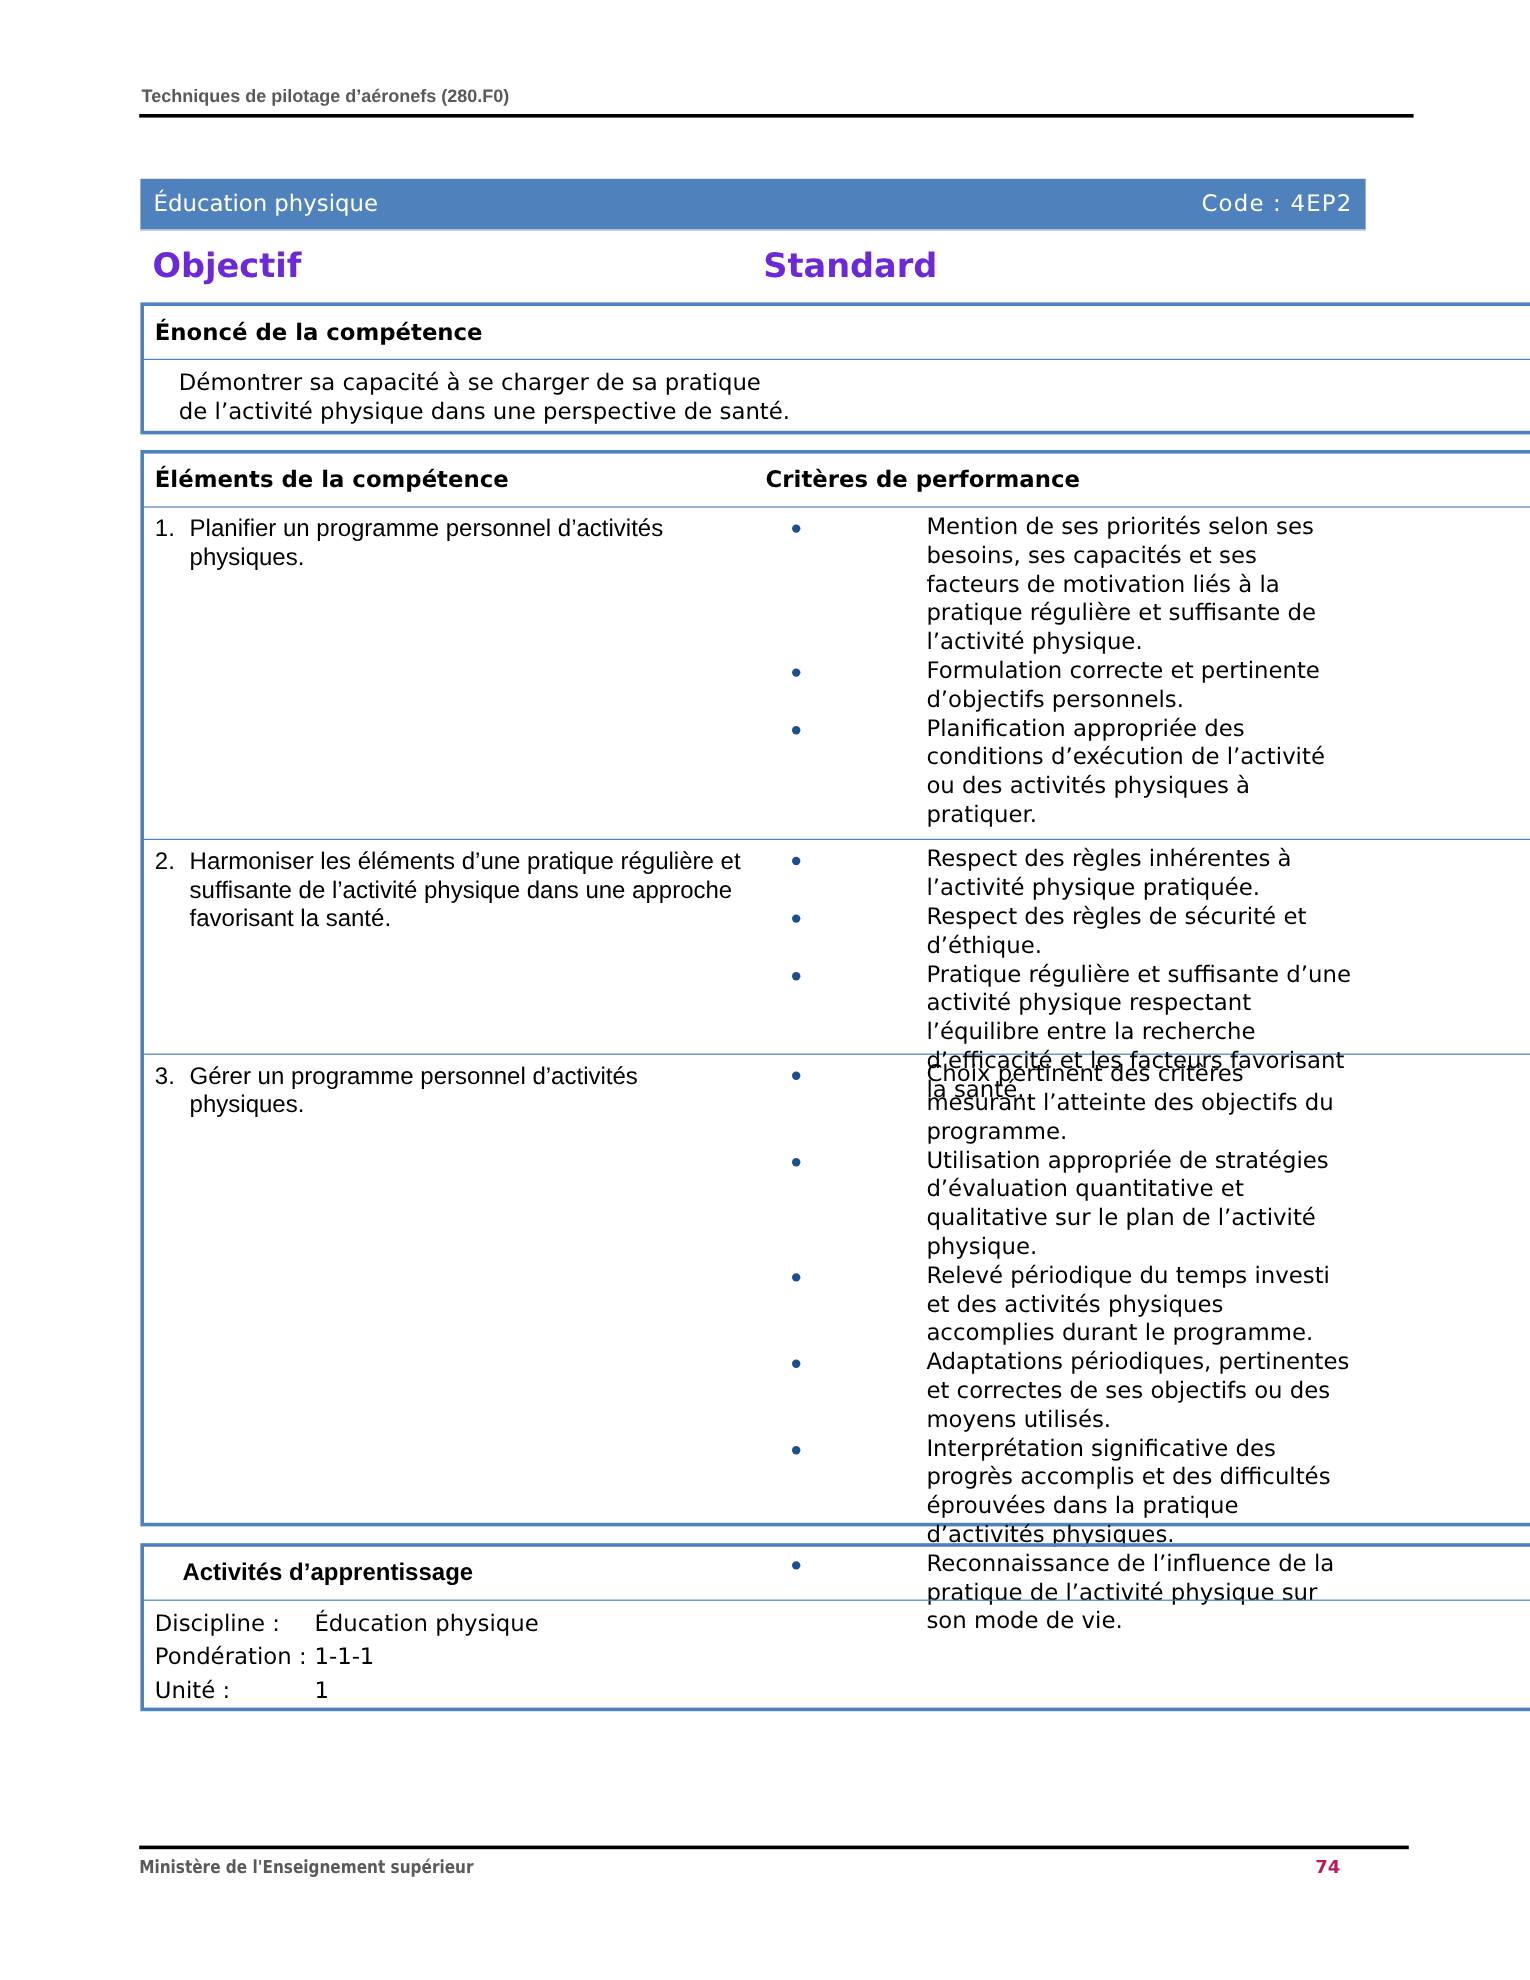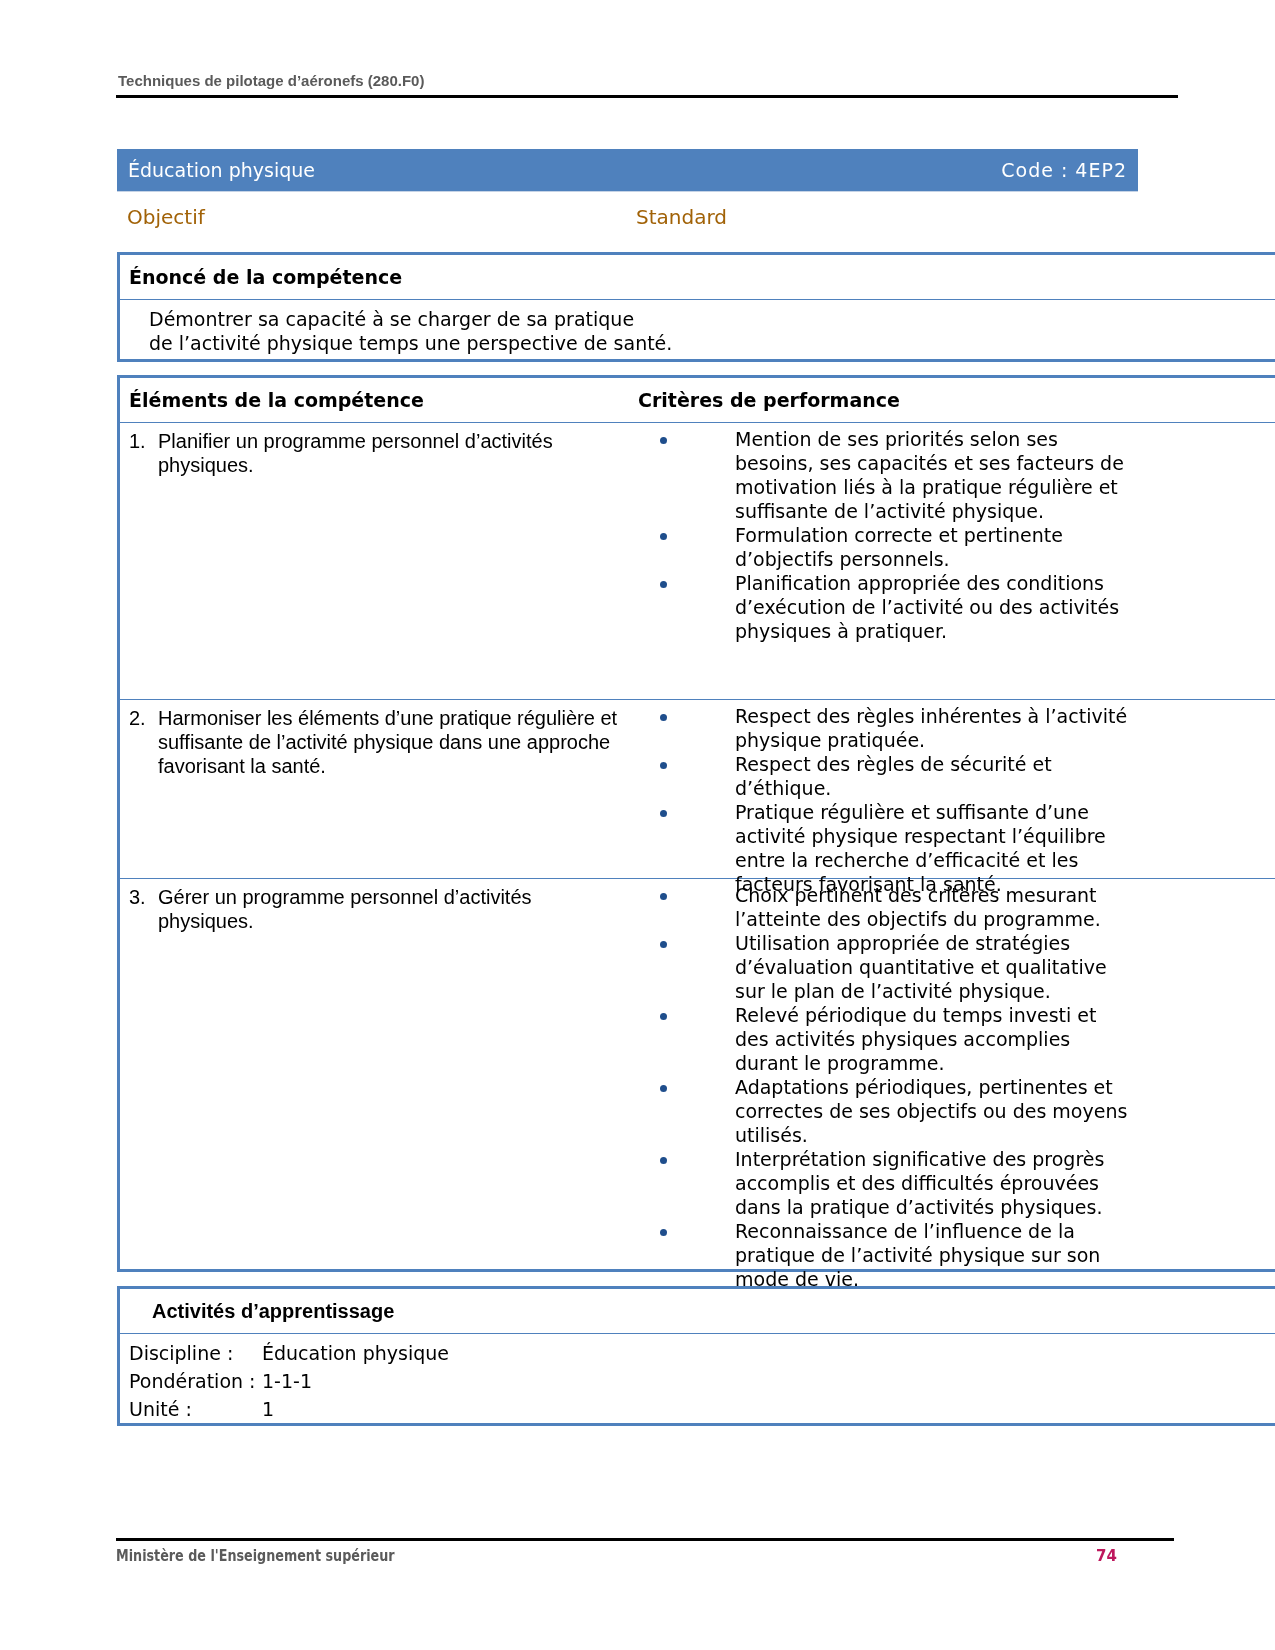--- a/index.html
+++ b/index.html
@@ -20,21 +20,21 @@
     position: absolute; left: 117px; top: 149px; width: 1021px; height: 43px;
     background: #4f81bd; color: #ffffff;
     display: flex; align-items: center; justify-content: space-between;
     box-sizing: border-box; padding: 0 11px; font-size: 19px;
     border-bottom: 1px solid #c5d3e6;
   }
   .course-bar .code { letter-spacing: 1px; }
 
   .obj-row {
     position: absolute; left: 127px; top: 205px; width: 1010px; height: 36px;
-    font-size: 20px; font-weight: normal; color: #a16207;
+    font-size: 28px; font-weight: bold; color: #6d28d9;
   }
   .obj-row .objectif { position: absolute; left: 0; top: 0; }
   .obj-row .standard { position: absolute; left: 509px; top: 0; }
 
   .box {
     position: absolute; left: 117px; width: 1166px; box-sizing: border-box;
     border: 3px solid #4f81bd;
   }
   .box .box-head {
     font-weight: bold; font-size: 19px; padding: 0 9px; height: 44px;
@@ -60,21 +60,21 @@
   .crit {
     display: flex; font-size: 19px; line-height: 24px;
   }
   .crit .bullet {
     width: 75px; flex: none; position: relative;
   }
   .crit .bullet::before {
     content: ""; position: absolute; left: 0px; top: 10px;
     width: 7px; height: 7px; border-radius: 50%; background: #1f4e8c;
   }
-  .crit .txt { flex: 1; }
+  .crit .txt { flex: 1; margin-left: 37px; }
 
   .row1 { height: 276px; }
   .row2 { height: 178px; }
   .row3 { height: 395px; }
 
   .activites { top: 1286px; height: 140px; }
   .activites .box-head {
     font-family: "Liberation Sans", sans-serif; font-size: 20px; padding-left: 32px;
   }
   .activites .body { padding: 5px 9px; font-size: 19px; line-height: 28px; }
@@ -108,21 +108,21 @@
 
 <div class="obj-row">
   <span class="objectif">Objectif</span>
   <span class="standard">Standard</span>
 </div>
 
 <div class="box enonce">
   <div class="box-head">Énoncé de la compétence</div>
   <div class="body">
     <div>Démontrer sa capacité à se charger de sa pratique</div>
-    <div>de l’activité physique temps une perspective de santé.</div>
+    <div>de l’activité physique dans une perspective de santé.</div>
   </div>
 </div>
 
 <div class="box elements">
   <div class="box-head">
     <span class="left">Éléments de la compétence</span>
     <span class="right">Critères de performance</span>
   </div>
 
   <div class="el-row row1">

